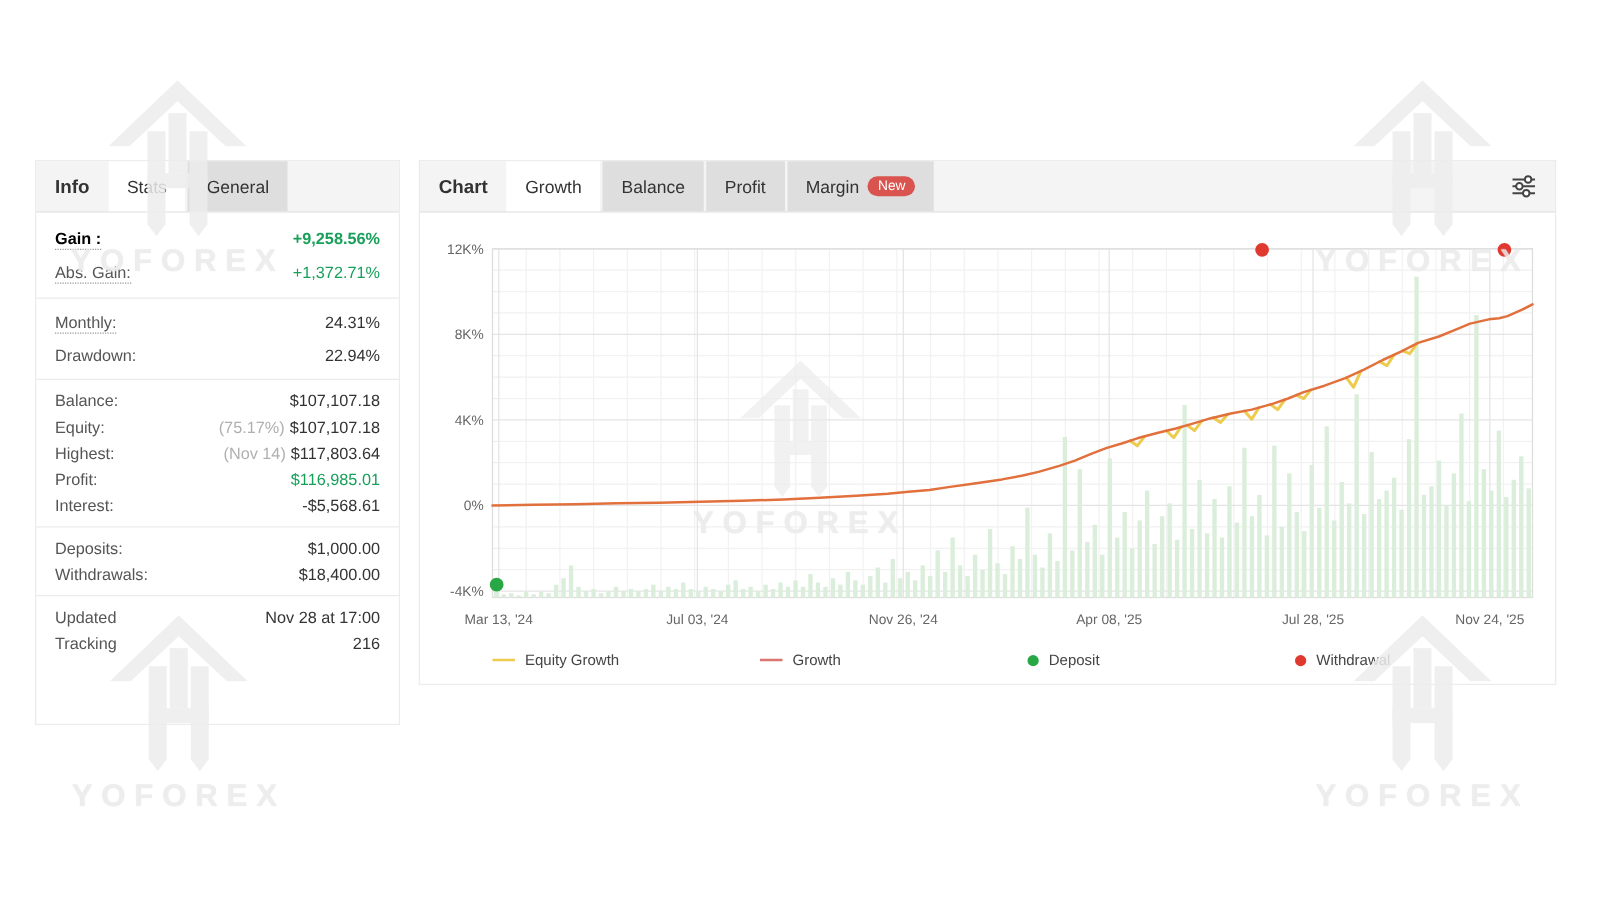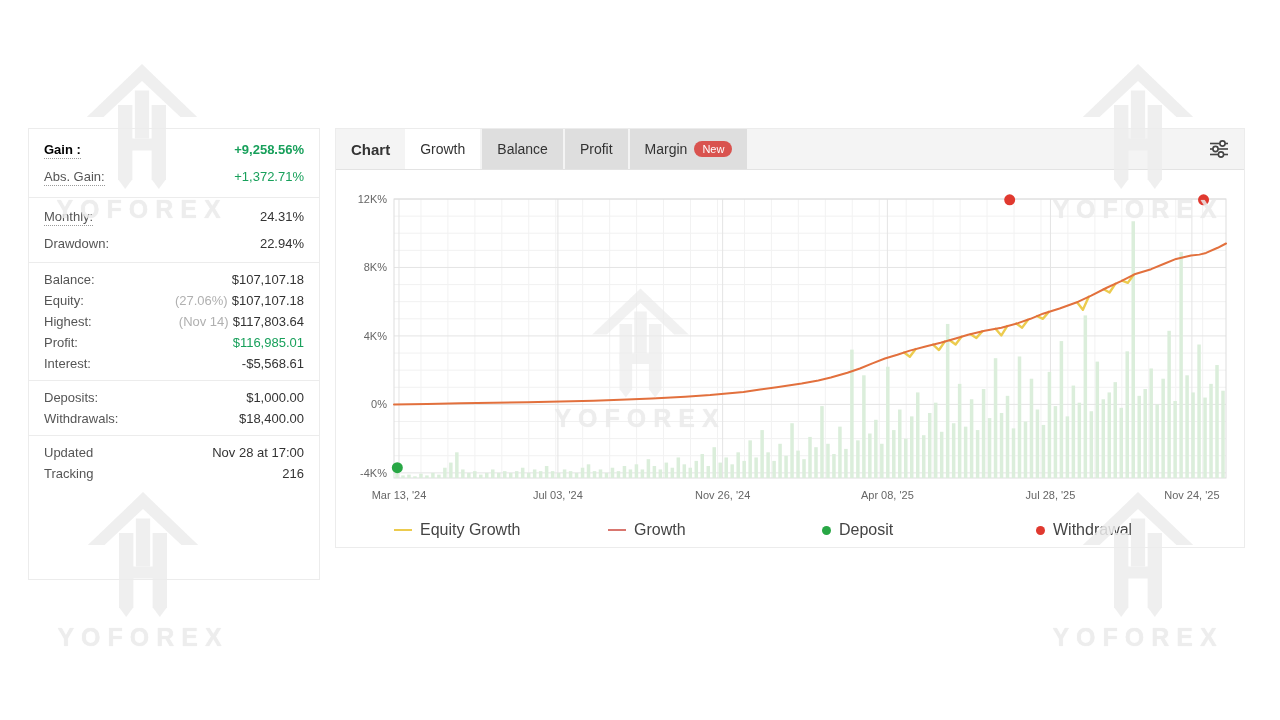--- a/index.html
+++ b/index.html
@@ -35,21 +35,21 @@
   .slabel{color:#555;}
   .slabel.dotted{border-bottom:1px dotted #9a9a9a;padding-bottom:1px;}
   .slabel.bold{font-weight:bold;color:#000000;}
   .sval{color:#333;text-align:right;}
   .sval.green{color:#18a05b;}
   .sval.bold{font-weight:bold;}
   .sprefix{color:#b0b0b0;margin-right:4px;}
   
   #chart-svg{position:absolute;left:0;top:40px;}
   .legend{position:absolute;left:58px;top:392px;width:860px;display:flex;}
-  .legend-item{width:214px;display:flex;align-items:center;font-size:16px;color:#444;}
+  .legend-item{width:214px;display:flex;align-items:center;font-size:12px;color:#444;}
   .sw-line{display:inline-block;width:18px;height:0;border-top:2px solid;margin-right:8px;}
   .sw-dot{display:inline-block;width:9px;height:9px;border-radius:50%;margin-right:8px;}
 </style>
 </head>
 <body>
 
 <div class="wm" style="left:32px;top:64px;">
   <svg width="120" height="125" viewBox="0 0 100 104">
     <g fill="#ededed">
       <polygon points="50,0 96,44 82,44 50,14 18,44 4,44"></polygon>
@@ -104,20 +104,31 @@
       <polygon points="30,34 42,34 42,96 36,104 30,96"></polygon>
       <polygon points="58,34 70,34 70,96 64,104 58,96"></polygon>
       <rect x="44" y="22" width="12" height="40"></rect>
       <rect x="30" y="62" width="40" height="10"></rect>
     </g>
   </svg>
   <div class="wm-text">YOFOREX</div>
 </div>
 
 <div class="panel" style="left:28px;top:128px;width:292px;height:452px;">
+  <div class="panel-header">
+    <div class="panel-title">Info</div>
+    <div id="stats-tabs" style="display:flex;align-items:stretch;">
+        <div class="tab active">
+          <span>Stats</span>
+        </div>
+        <div class="tab">
+          <span>General</span>
+        </div>
+      </div>
+  </div>
   <div class="stats-body" id="stats-body">
       <div class="sgroup">
         <div class="srow tall">
           <span class="slabel dotted bold">Gain :</span>
           <span class="sval green bold"><span>+9,258.56%</span></span>
         </div>
         <div class="srow tall">
           <span class="slabel dotted">Abs. Gain:</span>
           <span class="sval green"><span>+1,372.71%</span></span>
         </div>
@@ -132,21 +143,21 @@
           <span class="sval"><span>22.94%</span></span>
         </div>
       </div>
       <div class="sgroup">
         <div class="srow">
           <span class="slabel">Balance:</span>
           <span class="sval"><span>$107,107.18</span></span>
         </div>
         <div class="srow">
           <span class="slabel">Equity:</span>
-          <span class="sval"><span class="sprefix">(27.06%)</span><span>$107,107.18</span></span>
+          <span class="sval"><span class="sprefix">(75.17%)</span><span>$107,107.18</span></span>
         </div>
         <div class="srow">
           <span class="slabel">Highest:</span>
           <span class="sval"><span class="sprefix">(Nov 14)</span><span>$117,803.64</span></span>
         </div>
         <div class="srow">
           <span class="slabel">Profit:</span>
           <span class="sval green"><span>$116,985.01</span></span>
         </div>
         <div class="srow">

